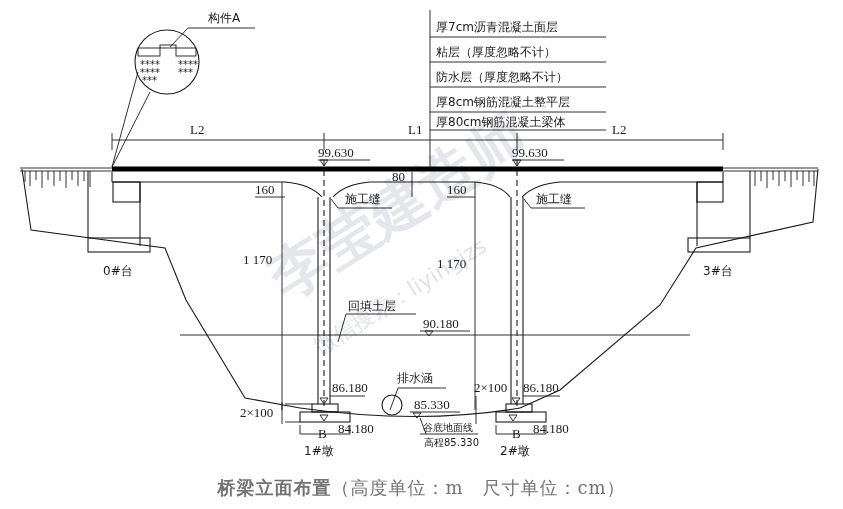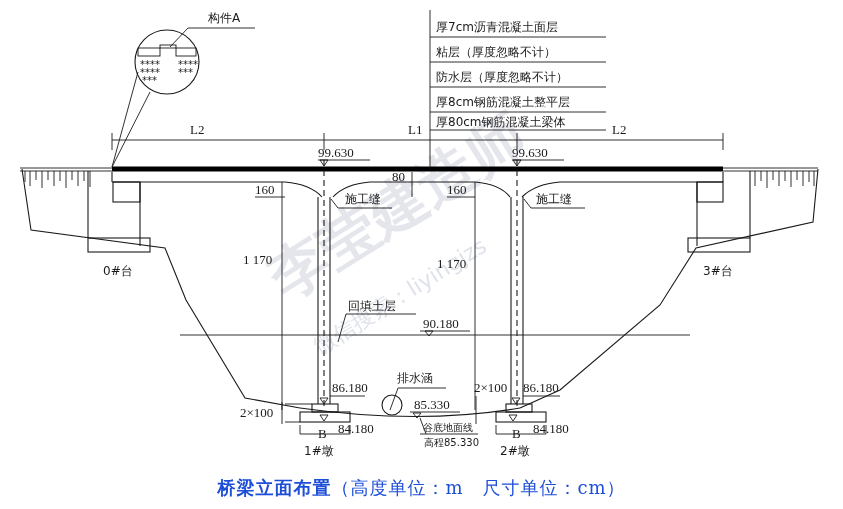--- a/index.html
+++ b/index.html
@@ -9,21 +9,21 @@
   .ln { stroke: #1a1a1a; stroke-width: 1.1; fill: none; }
   .thin { stroke: #1a1a1a; stroke-width: 0.9; fill: none; }
   .deck { stroke: #000; stroke-width: 5; }
   .dash { stroke: #1a1a1a; stroke-width: 1.1; stroke-dasharray: 6 4; fill: none; }
   .txt { font-family: "Liberation Serif", "DejaVu Serif", serif; font-size: 13px; fill: #1a1a1a; }
   .txt-cn { font-family: "DejaVu Sans", "Liberation Sans", sans-serif; font-size: 12px; fill: #1a1a1a; }
   .txt-sm { font-family: "DejaVu Sans", "Liberation Sans", sans-serif; font-size: 10px; fill: #1a1a1a; }
   .wm { font-family: "DejaVu Sans", sans-serif; font-weight: bold; fill: #cfd3de; opacity: 0.55; }
   .wm2 { font-family: "DejaVu Sans", sans-serif; fill: #c9cfdc; opacity: 0.6; }
   .caption { position: absolute; left: 0; top: 476px; width: 843px; text-align: center;
-             font-size: 18px; letter-spacing: 1px; color: #1d4ed8; }
+             font-size: 18px; letter-spacing: 1px; color: #737373; }
   .caption .bold { font-family: "DejaVu Sans", sans-serif; font-weight: bold; }
   .caption .rest { font-family: "DejaVu Serif", serif; }
 </style>
 </head>
 <body>
 
 <svg width="843" height="509" viewBox="0 0 843 509">
 
   <g>
     <text class="wm" font-size="58" transform="translate(285,300) rotate(-32)">李莹建造师</text>

